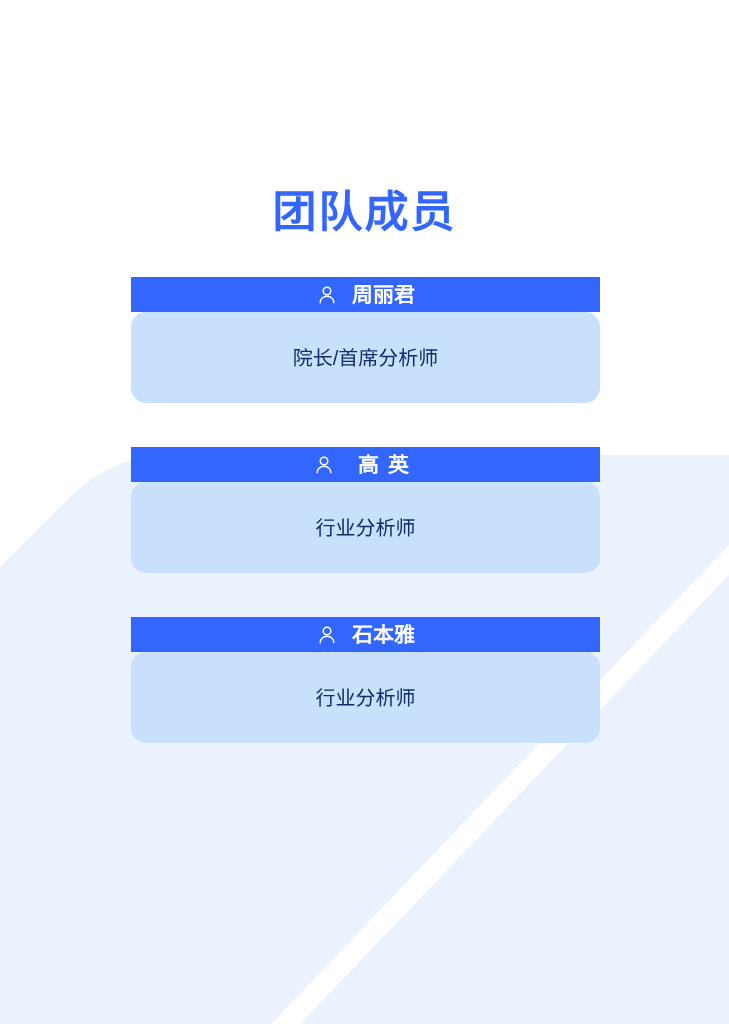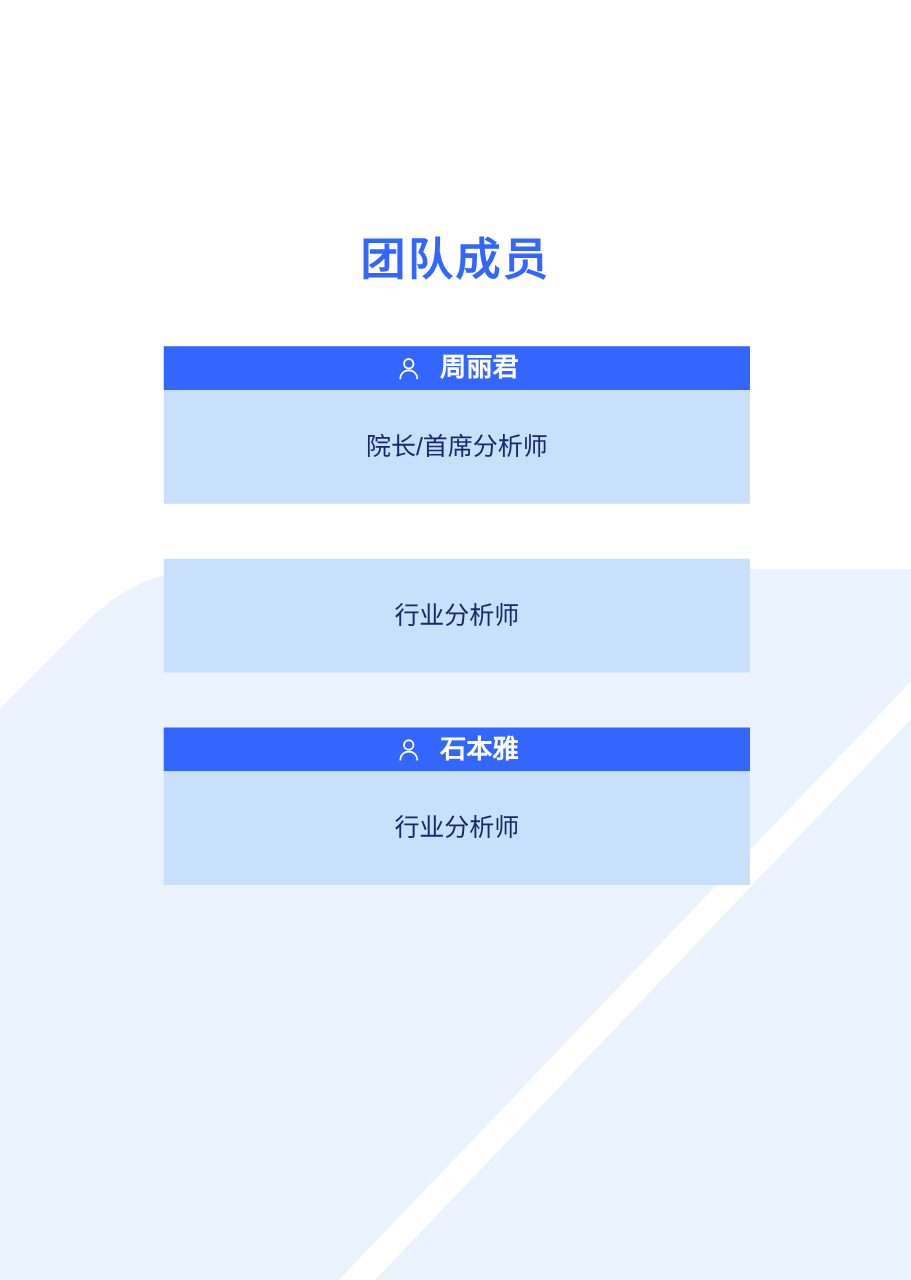--- a/index.html
+++ b/index.html
@@ -38,21 +38,21 @@
     top: 0;
   }
 
   
   .page-title {
     position: absolute;
     left: 0;
     top: 186px;
     width: 729px;
     text-align: center;
-    font-size: 36px;
+    font-size: 44px;
     font-weight: 700;
     letter-spacing: 2px;
     color: #3366FF;
     line-height: 1.2;
     white-space: nowrap;
   }
 
   
   .cards {
     position: absolute;
@@ -103,20 +103,21 @@
     padding-left: 9px;
   }
 
   .card-body {
     height: 91px;
     background: #C8E0FB;
     display: flex;
     align-items: center;
     justify-content: center;
     box-sizing: border-box;
+    border-radius: 15px;
   }
 
   .member-role {
     color: #152A6B;
     font-size: 20px;
     font-weight: 400;
     line-height: 1;
     white-space: nowrap;
   }
 </style>
@@ -158,20 +159,29 @@
           </svg>
         </span>
         <span class="member-name">周丽君</span>
       </div>
       <div class="card-body">
         <span class="member-role">院长/首席分析师</span>
       </div>
     </div>
 
     <div class="member-card">
+      <div class="card-header">
+        <span class="person-icon">
+          <svg width="22" height="22" viewBox="0 0 24 24" fill="none" stroke="#FFFFFF" stroke-width="1.6" stroke-linecap="round" stroke-linejoin="round">
+            <circle cx="12" cy="7.6" r="4.1"></circle>
+            <path d="M4.6 20.4c0-4.1 3.3-7.1 7.4-7.1s7.4 3 7.4 7.1"></path>
+          </svg>
+        </span>
+        <span class="member-name spaced">高英</span>
+      </div>
       <div class="card-body">
         <span class="member-role">行业分析师</span>
       </div>
     </div>
 
     <div class="member-card">
       <div class="card-header">
         <span class="person-icon">
           <svg width="22" height="22" viewBox="0 0 24 24" fill="none" stroke="#FFFFFF" stroke-width="1.6" stroke-linecap="round" stroke-linejoin="round">
             <circle cx="12" cy="7.6" r="4.1"></circle>

